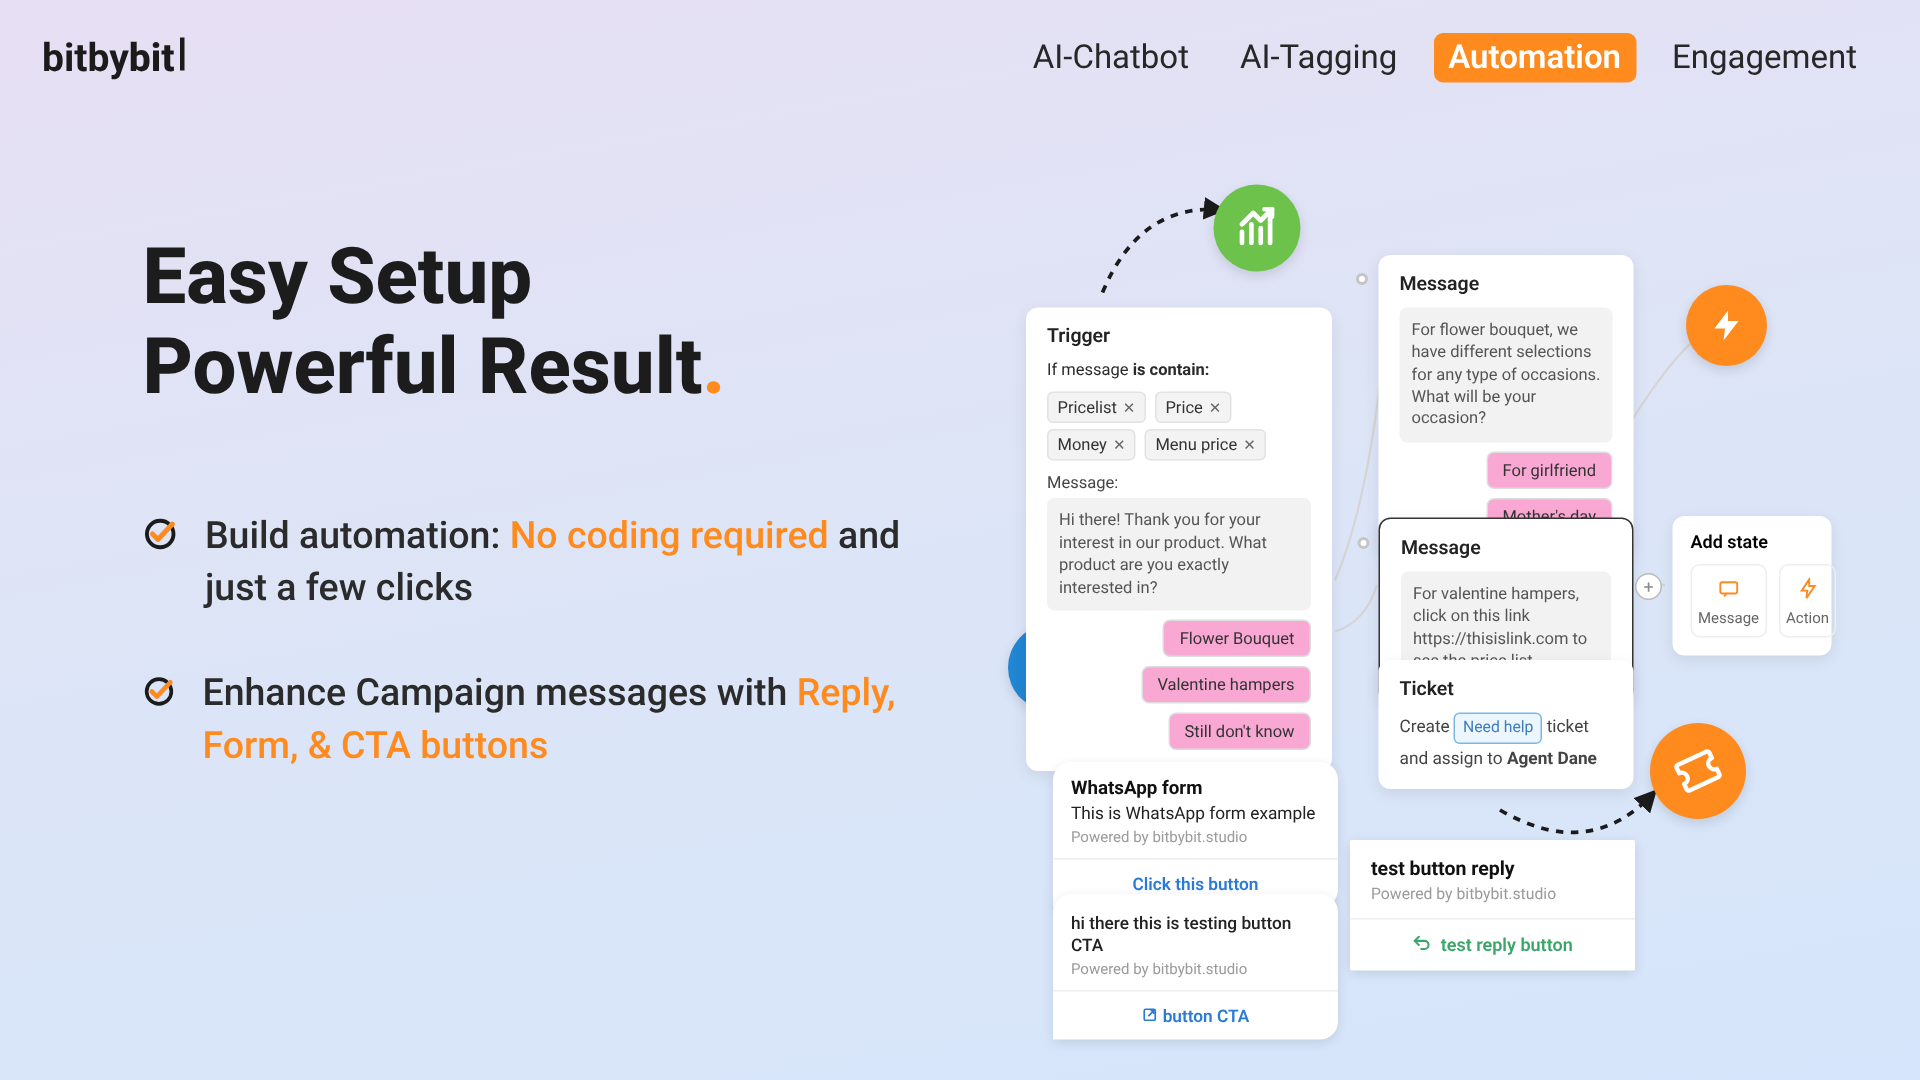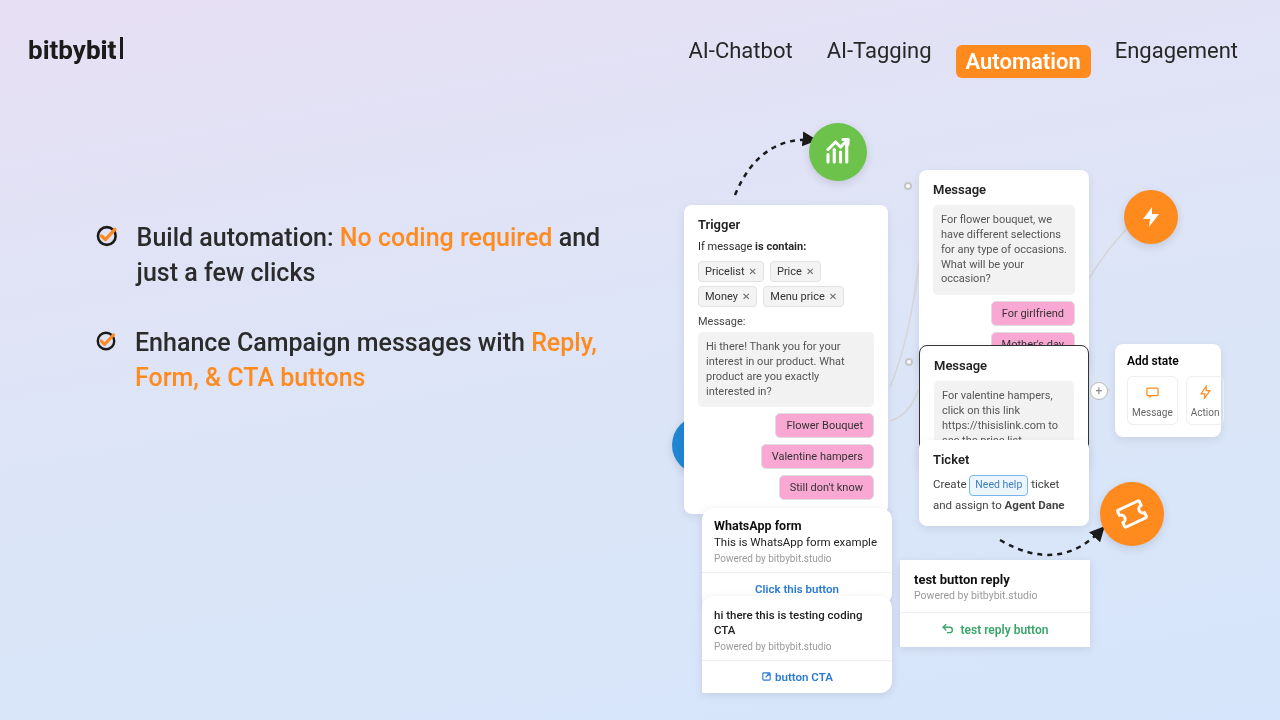--- a/index.html
+++ b/index.html
@@ -24,21 +24,21 @@
   .logo .bold { font-weight: 800; }
   .logo .cursor { display:inline-block; width:3px; height:22px; background:#1b1b1b; margin-left:4px; vertical-align:-2px;}
   .nav { display: flex; gap: 14px; align-items: center; }
   .nav-item {
     font-size: 22px;
     color: #272727;
     padding: 4px 10px;
     border-radius: 6px;
     cursor: pointer;
   }
-  .nav-item.active { background: #ff8a1e; color: #fff; font-weight: 600; margin-top: 23px; }
+  .nav-item.active { background: #ff8a1e; color: #fff; font-weight: 600; }
 
   
   .copy {
     position: absolute;
     left: 95px;
     top: 155px;
     width: 520px;
   }
   .copy h1 {
     font-size: 52px;
@@ -150,20 +150,24 @@
   </div>
   <div class="nav">
     <div class="nav-item">AI-Chatbot</div>
     <div class="nav-item">AI-Tagging</div>
     <div class="nav-item active">Automation</div>
     <div class="nav-item">Engagement</div>
   </div>
 </div>
 
 <div class="copy">
+  <h1>
+    <span>Easy Setup</span><br>
+    <span>Powerful Result</span><span class="dot">.</span>
+  </h1>
   <div class="bullets">
     <div class="bullet">
       <svg width="32" height="32" viewBox="0 0 32 32">
         <circle cx="16" cy="16" r="12" fill="none" stroke="#1b1b1b" stroke-width="3.5"></circle>
         <path d="M9 16 L14 21 L27 7" fill="none" stroke="#ff8a1e" stroke-width="4.5" stroke-linecap="round" stroke-linejoin="round"></path>
       </svg>
       <div class="text">
         <span>Build automation: </span><span class="hl">No coding required</span><span> and just a few clicks</span>
       </div>
     </div>
@@ -314,21 +318,21 @@
 
   <div class="chatcard in" style="left:102px; top:393px;">
     <div class="title">WhatsApp form</div>
     <div class="body">This is WhatsApp form example</div>
     <div class="sub">Powered by bitbybit.studio</div>
     <div class="sep"></div>
     <div class="cta">Click this button</div>
   </div>
 
   <div class="chatcard in" style="left:102px; top:481px;">
-    <div class="body" style="font-weight:500;">hi there this is testing coding CTA</div>
+    <div class="body" style="font-weight:500;">hi there this is testing button CTA</div>
     <div class="sub">Powered by bitbybit.studio</div>
     <div class="sep"></div>
     <div class="cta">
       <svg width="11" height="11" viewBox="0 0 24 24" fill="none" stroke="#2a7bd6" stroke-width="2.5" style="vertical-align:-1px; margin-right:3px;">
         <rect x="4" y="4" width="16" height="16" rx="2"></rect>
           <path d="M10 14 L18 6"></path>
           <path d="M13 6 L18 6 L18 11"></path>
       </svg><span>button CTA</span>
     </div>
   </div>

